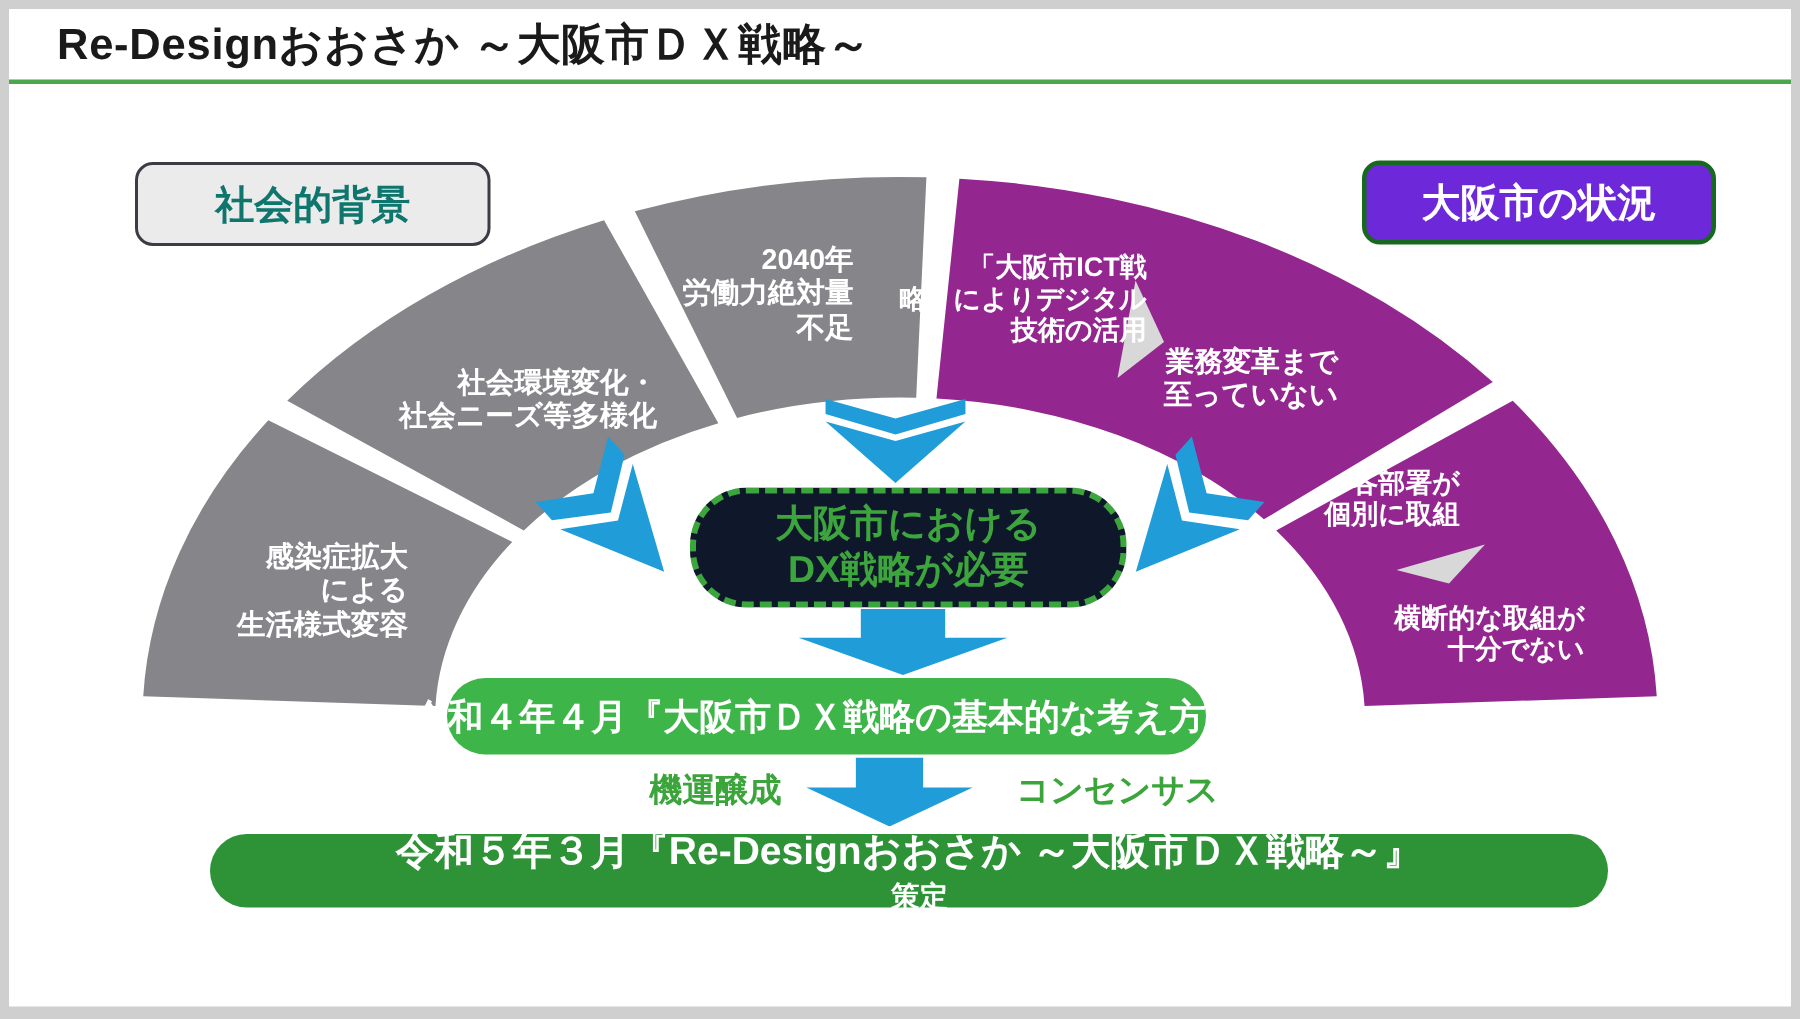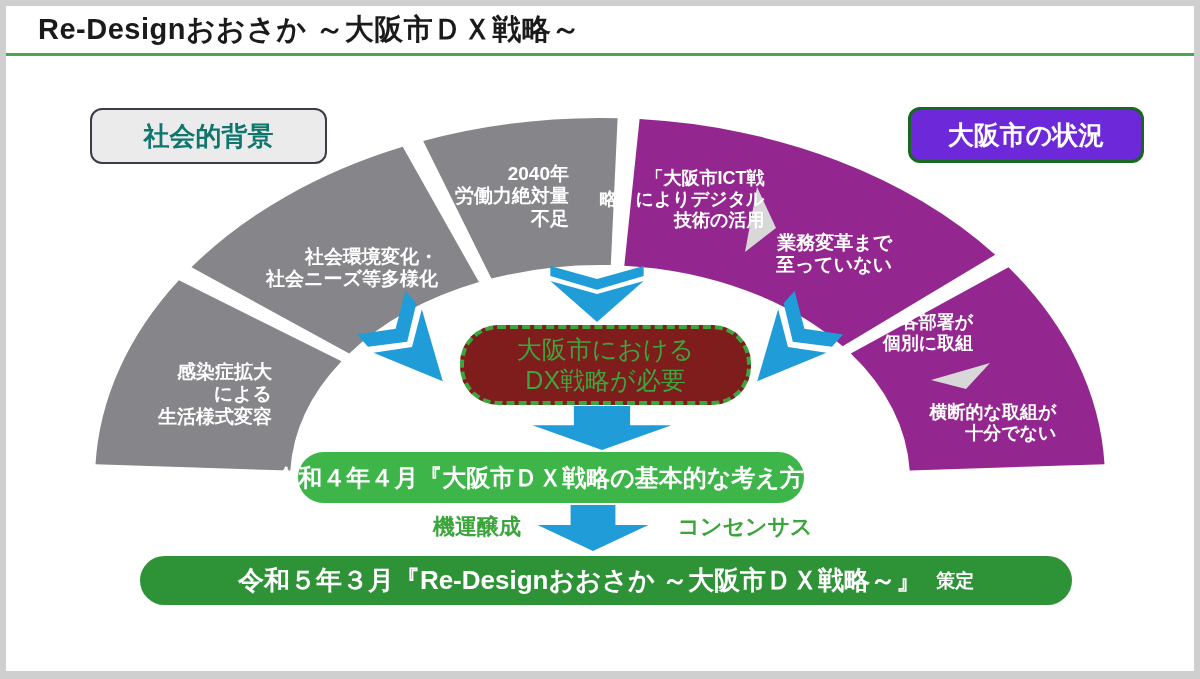--- a/index.html
+++ b/index.html
@@ -10,24 +10,24 @@
   .title{left:38px;top:10px;font-size:29px;font-weight:bold;color:#1a1a1a;letter-spacing:.5px;white-space:nowrap;}
   .title-rule{left:6px;top:53px;width:1188px;height:3px;background:#4da64d;}
   .label-box{display:flex;align-items:center;justify-content:center;font-weight:bold;border-radius:12px;}
   .label-left{left:90px;top:108px;width:233px;height:52px;background:#ebebeb;border:2px solid #3c3c46;color:#0f766e;font-size:26px;}
   .label-right{left:908px;top:107px;width:230px;height:50px;background:#6d28d9;border:3px solid #17691f;color:#fff;font-size:26px;}
   .arch-svg{left:0;top:0;}
   .seg-text{transform:translate(-50%,-50%);color:#fff;font-weight:bold;text-align:right;line-height:1.18;white-space:nowrap;}
   .fs19{font-size:19px;} .fs18{font-size:18px;}
   .arrow{line-height:0;}
   .arrow svg{display:block;width:100%;height:100%;}
-  .center-box{left:460px;top:325px;width:283px;height:72px;border:4px dashed #3da53d;border-radius:38px;display:flex;flex-direction:column;align-items:center;justify-content:center;color:#3da53d;font-weight:normal;font-size:25px;line-height:1.25;background:#7f1d1d;}
+  .center-box{left:460px;top:325px;width:283px;height:72px;border:4px dashed #3da53d;border-radius:38px;display:flex;flex-direction:column;align-items:center;justify-content:center;color:#3da53d;font-weight:bold;font-size:25px;line-height:1.25;background:#0f172a;}
   .milestone1{left:298px;top:452px;width:506px;height:51px;background:#3eb549;border-radius:26px;display:flex;align-items:center;justify-content:center;color:#fff;font-weight:bold;font-size:24px;white-space:nowrap;}
   .flow-label{top:512px;width:170px;text-align:center;color:#3ba53b;font-weight:bold;font-size:22px;white-space:nowrap;}
-  .milestone2{left:140px;top:556px;width:932px;height:49px;background:#2e9237;border-radius:25px;display:flex;align-items:center;justify-content:center;color:#fff;font-weight:bold;white-space:nowrap;}
+  .milestone2{left:140px;top:556px;width:932px;height:49px;background:#2e9237;border-radius:25px;display:flex;align-items:center;justify-content:center;color:#fff;font-weight:bold;white-space:nowrap;flex-direction:column;}
   .milestone2 .main{font-size:26px;}
   .milestone2 .suffix{font-size:19px;margin-left:14px;}
 </style>
 </head>
 <body>
 
 <div class="stage">
   <div class="slide"></div>
 
   <div class="abs title">Re-Designおおさか ～大阪市ＤＸ戦略～</div>

